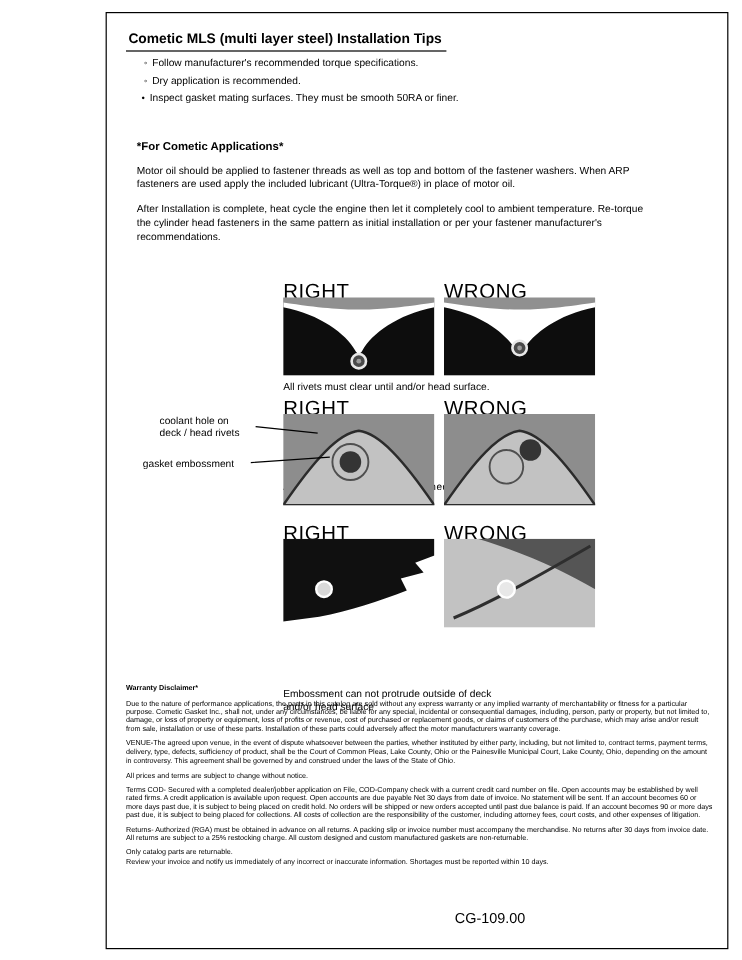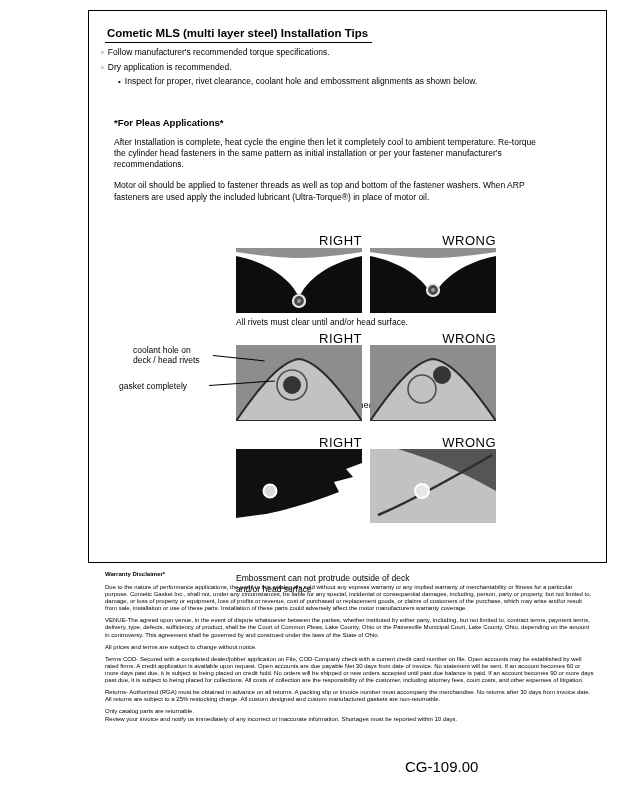--- a/index.html
+++ b/index.html
@@ -1,73 +1,73 @@
 <!DOCTYPE html>
 <html><head>
 <meta charset="utf-8">
 <style>
   html,body{margin:0;padding:0;background:#fff;}
   #page{position:relative;width:618px;height:800px;background:#fff;
         font-family:"Liberation Sans",sans-serif;color:#000;overflow:hidden;}
-  .frame{position:absolute;left:88px;top:10px;width:519px;height:553px;
+  .frame{position:absolute;left:88px;top:10px;width:519px;height:781px;
          border:1.5px solid #000;box-sizing:border-box;}
   
   .title-abs{position:absolute;left:16px;top:12px;}
   .doc-title{display:inline-block;font-size:11.5px;font-weight:bold;
              border-bottom:1.5px solid #000;padding:0 4px 3px 2px;}
   
   .tips-abs{position:absolute;left:12px;top:36px;right:18px;font-size:8.5px;line-height:1.25;}
-  .tip{margin-bottom:3.5px;}
+  .tip{margin-bottom:3.5px;margin-left:19px;}
   .tip::before{content:"\25E6";margin-right:4px;font-size:8px;}
   .subtips{margin-left:17px;}
   .subtip{margin-bottom:2.5px;}
   .subtip::before{content:"\2022";margin-right:4px;font-size:8px;}
   
   .diesel-abs{position:absolute;left:25px;top:106px;width:436px;font-size:8.5px;line-height:1.3;}
   .diesel-heading{font-size:9.5px;font-weight:bold;margin:0 0 8px 0;}
   .diesel-para{margin:0 0 10px 0;}
   .retorque-note{margin-top:3px;}
   
-  .col-header{position:absolute;width:126px;text-align:right;font-size:13px;letter-spacing:.5px;}
+  .col-header{position:absolute;width:126px;text-align:left;font-size:17px;letter-spacing:.5px;}
   .panel{position:absolute;width:126px;z-index:1;}
   .panel svg{display:block;width:126px;}
   .caption{position:absolute;font-size:8.5px;line-height:1.25;}
   .preline{white-space:pre-line;margin-top:48px;}
   .diagram-label{position:absolute;font-size:8.5px;line-height:1.2;white-space:pre-line;}
   .connector{position:absolute;border-top:1px solid #000;z-index:2;transform-origin:left center;}
   
   .legal-abs{position:absolute;left:16px;top:560px;width:490px;font-size:6px;line-height:1.18;}
   .legal-heading{font-weight:bold;margin:0 0 6px 0;}
   .legal-para{margin:0 0 5px 0;}
   .legal-para-tight{margin:0 0 1px 0;}
   
-  .footer-code{position:absolute;left:316px;top:747px;font-size:15px;}
+  .footer-code{position:absolute;left:290px;top:747px;font-size:12px;}
 </style>
 </head>
 <body>
 
 <div id="page">
   <div class="frame">
 
     <div class="title-abs">
       <span class="doc-title">Cometic MLS (multi layer steel) Installation Tips</span>
     </div>
 
     <div class="tips-abs">
       <div class="tip">Follow manufacturer's recommended torque specifications.</div>
       <div class="tip">Dry application is recommended.</div>
       <div class="subtips">
-        <div class="subtip">Inspect for proper, rivet clearance, coolant hole and embossment alignments as shown below.</div>
+        <div class="subtip">Inspect gasket mating surfaces.  They must be smooth 50RA or finer.</div>
       </div>
     </div>
 
     <div class="diesel-abs">
-      <p class="diesel-heading">*For Pleas Applications*</p>
+      <p class="diesel-heading">*For Cometic Applications*</p>
+      <p class="diesel-para">Motor oil should be applied to fastener threads as well as top and bottom of the fastener washers. When ARP fasteners are used apply the included lubricant (Ultra-Torque®) in place of motor oil.</p>
       <p class="diesel-para">After Installation is complete, heat cycle the engine then let it completely cool to ambient temperature. Re-torque the cylinder head fasteners in the same pattern as initial installation or per your fastener manufacturer's recommendations.</p>
-      <p class="diesel-para">Motor oil should be applied to fastener threads as well as top and bottom of the fastener washers. When ARP fasteners are used apply the included lubricant (Ultra-Torque®) in place of motor oil.</p>
     </div>
 
     <div class="col-header" style="left:147px;top:222px;">RIGHT</div>
     <div class="col-header" style="left:281px;top:222px;">WRONG</div>
 
     <div class="panel" style="left:147px;top:237px;">
       <svg viewBox="0 0 126 65" width="126" height="65">
         <rect width="126" height="65" fill="#0d0d0d"></rect>
         <path d="M0,0 H126 V8 C95,14 74,30 66,44 C64,47.5 62,47.5 60,44 C52,30 31,14 0,8 Z" fill="#ffffff"></path>
         <path d="M0,0 H126 V4 C96,8.5 78,10 63,10 C48,10 30,8.5 0,4 Z" fill="#909090"></path>
@@ -84,21 +84,21 @@
         <circle cx="63" cy="42" r="2" fill="#9a9a9a"></circle>
       </svg>
     </div>
     <div class="caption" style="left:147px;top:306px;">All rivets must clear until and/or head surface.</div>
 
     <div class="col-header" style="left:147px;top:320px;">RIGHT</div>
     <div class="col-header" style="left:281px;top:320px;">WRONG</div>
 
     <div class="diagram-label" style="left:44px;top:334px;width:80px;">coolant hole on
 deck / head rivets</div>
-    <div class="diagram-label" style="left:30px;top:370px;width:92px;">gasket completely</div>
+    <div class="diagram-label" style="left:30px;top:370px;width:92px;">gasket embossment</div>
     <div class="connector" style="left:124px;top:344px;width:52px;transform:rotate(6deg);"></div>
     <div class="connector" style="left:120px;top:374px;width:66px;transform:rotate(-4deg);"></div>
 
     <div class="panel" style="left:147px;top:334px;">
       <svg viewBox="0 0 126 76" width="126" height="76">
         <rect width="126" height="76" fill="#8d8d8d"></rect>
         <path d="M0,76 C26,38 46,16 63,14 C80,16 100,38 126,76 Z" fill="#c2c2c2" stroke="#2b2b2b" stroke-width="2"></path>
         <circle cx="56" cy="40" r="15" fill="none" stroke="#4f4f4f" stroke-width="1.6"></circle>
         <circle cx="56" cy="40" r="9" fill="#343434"></circle>
       </svg>

